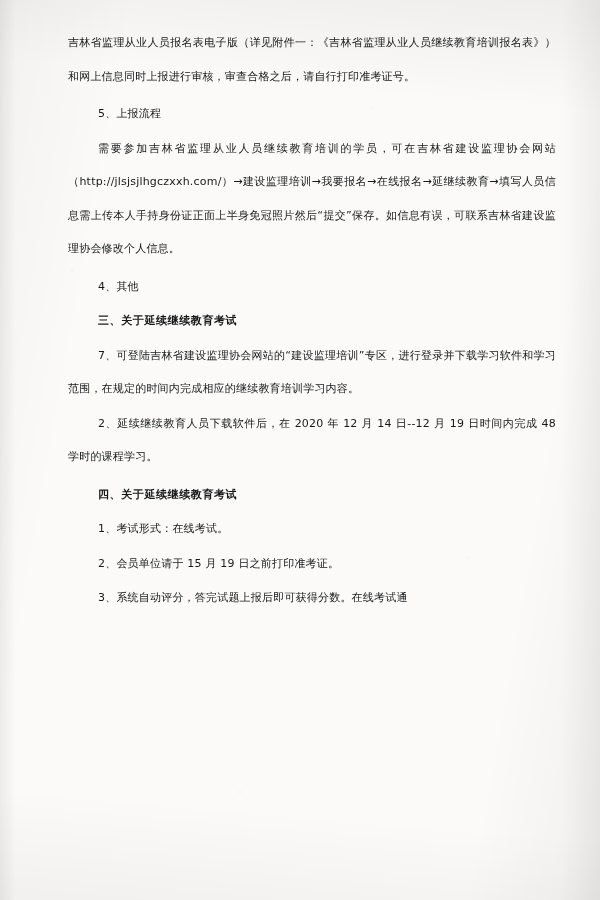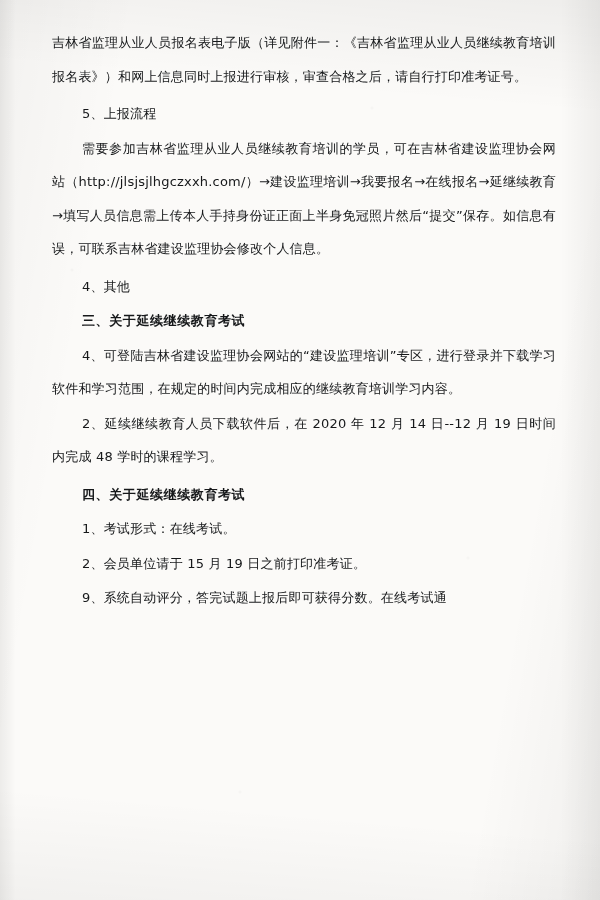--- a/index.html
+++ b/index.html
@@ -36,22 +36,22 @@
       radial-gradient(circle at 40% 88%, rgba(0,0,0,0.02) 0 1px, transparent 2px),
       radial-gradient(circle at 62% 12%, rgba(0,0,0,0.018) 0 1px, transparent 2px);
     pointer-events: none;
   }
   .doc-body {
     position: relative;
     z-index: 2;
     color: #171717;
   }
   p {
-    margin: 0 0 1px 0;
-    font-size: 13px;
+    margin: 0 0 1px 16px;
+    font-size: 11px;
     line-height: 33.5px;
     letter-spacing: 0.2px;
     text-align: justify;
     text-justify: inter-ideograph;
     color: #16181a;
   }
   .indent {
     text-indent: 30px;
   }
   .heading {
@@ -93,26 +93,26 @@
 
     <p class="indent">5、上报流程</p>
 
     <p class="indent blk">需要参加吉林省监理从业人员继续教育培训的学员，可在吉林省建设监理协会网站（http://jlsjsjlhgczxxh.com/）→建设监理培训→我要报名→在线报名→延继续教育→填写人员信息需上传本人手持身份证正面上半身免冠照片然后“提交”保存。如信息有误，可联系吉林省建设监理协会修改个人信息。</p>
 
     <p class="indent">4、其他</p>
 
 
     <p class="heading">三、关于延续继续教育考试</p>
 
-    <p class="indent">4、可登陆吉林省建设监理协会网站的“建设监理培训”专区，进行登录并下载学习软件和学习范围，在规定的时间内完成相应的继续教育培训学习内容。</p>
+    <p class="indent">7、可登陆吉林省建设监理协会网站的“建设监理培训”专区，进行登录并下载学习软件和学习范围，在规定的时间内完成相应的继续教育培训学习内容。</p>
 
     <p class="indent blk">2、延续继续教育人员下载软件后，在 2020 年 12 月 14 日--12 月 19 日时间内完成 48 学时的课程学习。</p>
 
     <p class="heading">四、关于延续继续教育考试</p>
 
     <p class="indent">1、考试形式：在线考试。</p>
 
     <p class="indent">2、会员单位请于 15 月 19 日之前打印准考证。</p>
 
-    <p class="indent">9、系统自动评分，答完试题上报后即可获得分数。在线考试通</p>
+    <p class="indent">3、系统自动评分，答完试题上报后即可获得分数。在线考试通</p>
 
   </div>
 </div>
 
 </body></html>

